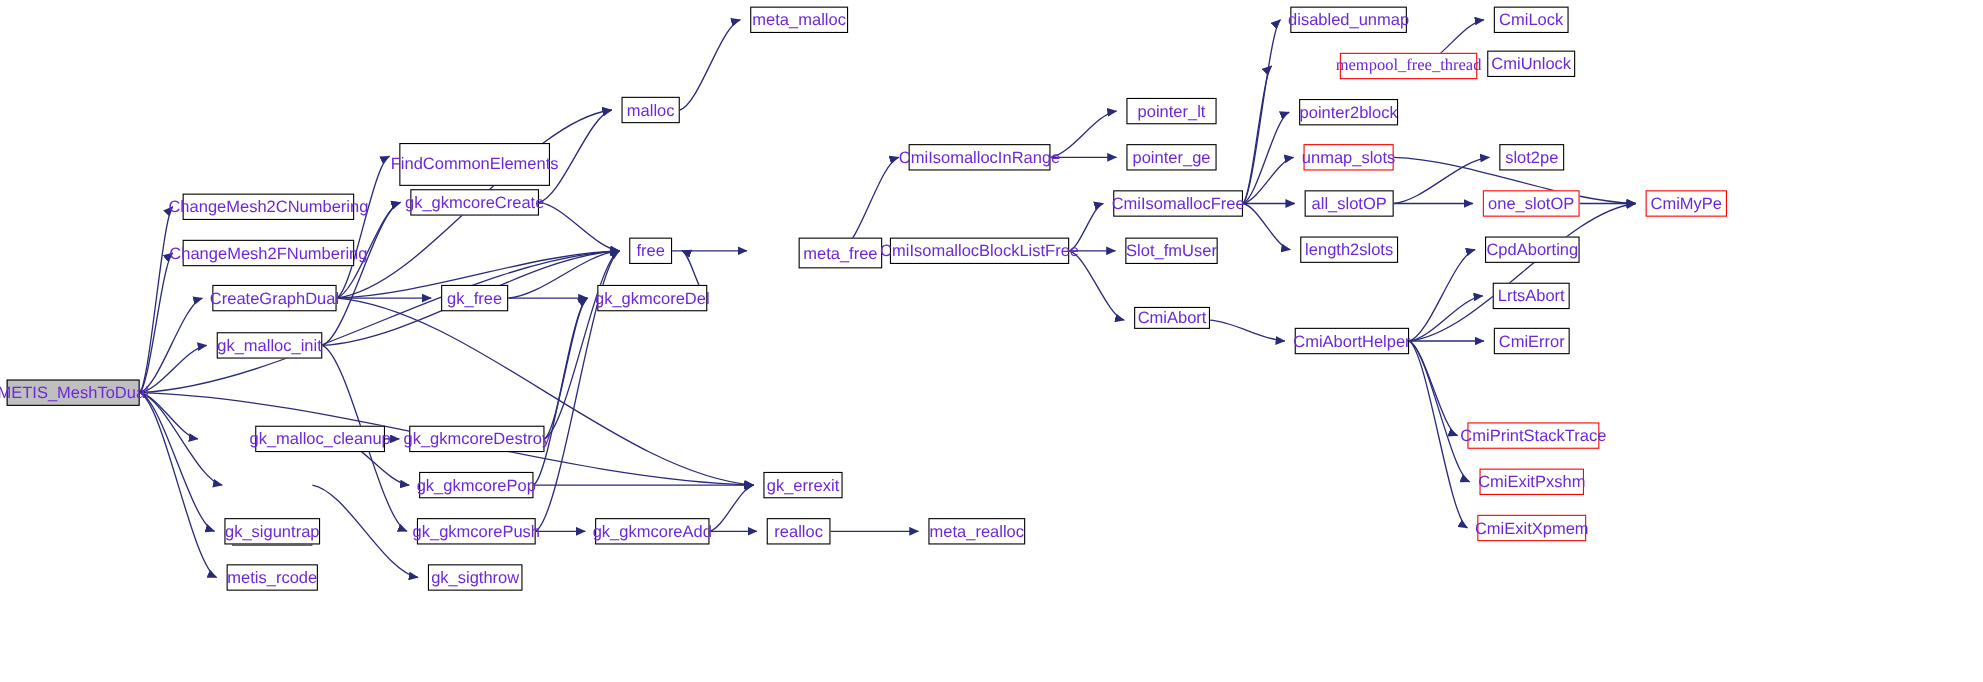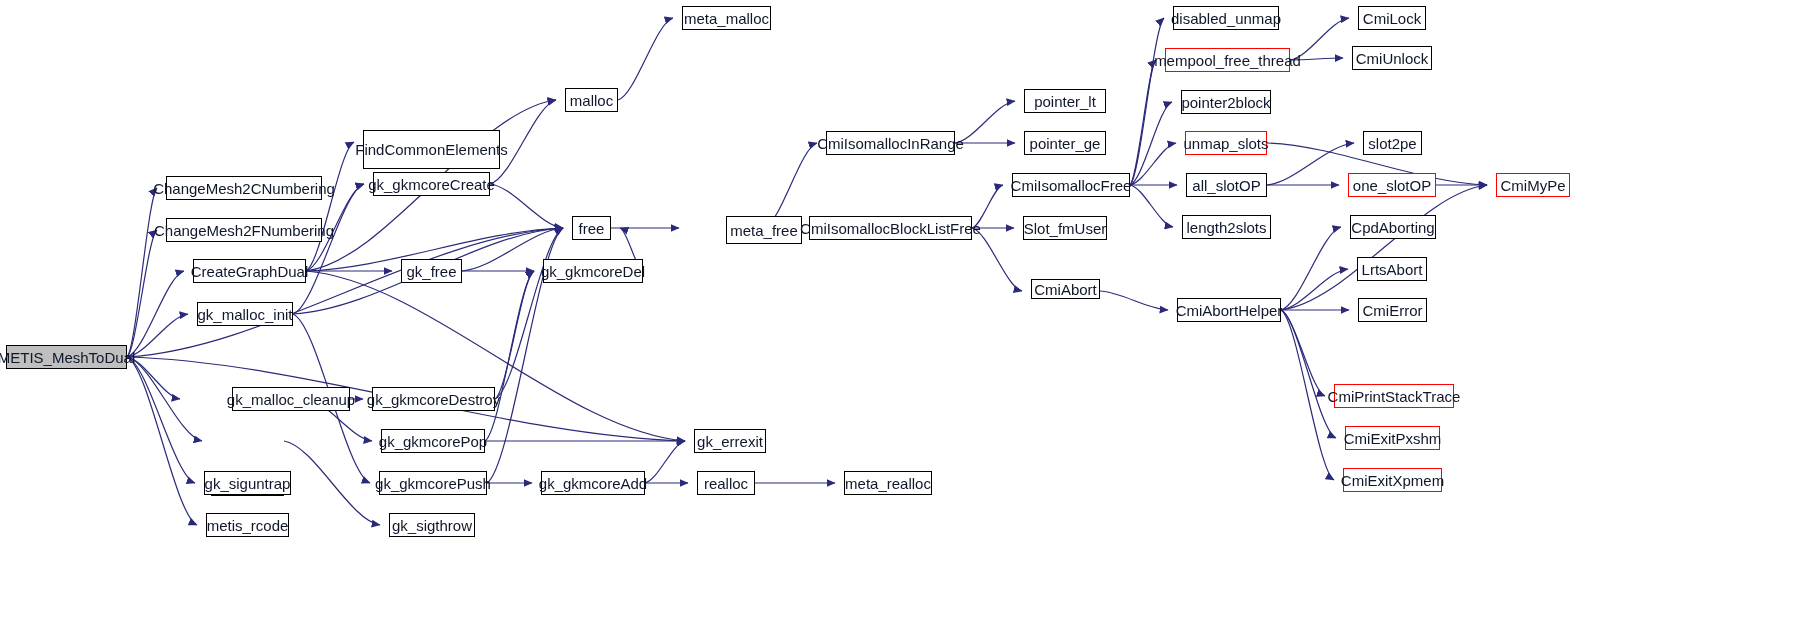--- a/index.html
+++ b/index.html
@@ -23,21 +23,21 @@
     top: 0;
     width: 1803px;
     height: 620px;
     pointer-events: none;
   }
   .node {
     position: absolute;
     box-sizing: border-box;
     border: 1px solid #000000;
     background: #ffffff;
-    color: #0f172a;
+    color: #6d28d9;
     font-size: 15px;
     line-height: 1;
     display: flex;
     align-items: center;
     justify-content: center;
     white-space: nowrap;
     letter-spacing: 0px;
     z-index: 5;
   }
   .node.red {
@@ -222,21 +222,21 @@
       </div>
       <div class="node" style="left: 1023px; top: 216px; width: 84px; height: 24px;">
         <span>Slot_fmUser</span>
       </div>
       <div class="node" style="left: 1177px; top: 298px; width: 104px; height: 24px;">
         <span>CmiAbortHelper</span>
       </div>
       <div class="node" style="left: 1173px; top: 6px; width: 106px; height: 24px;">
         <span>disabled_unmap</span>
       </div>
-      <div class="node red" style="left: 1165px; top: 48px; width: 125px; height: 24px;">
+      <div class="node red" style="left: 1218px; top: 48px; width: 125px; height: 24px; font-family: Liberation Serif, serif;">
         <span>mempool_free_thread</span>
       </div>
       <div class="node" style="left: 1181px; top: 90px; width: 90px; height: 24px;">
         <span>pointer2block</span>
       </div>
       <div class="node red" style="left: 1185px; top: 131px; width: 82px; height: 24px;">
         <span>unmap_slots</span>
       </div>
       <div class="node" style="left: 1186px; top: 173px; width: 81px; height: 24px;">
         <span>all_slotOP</span>

